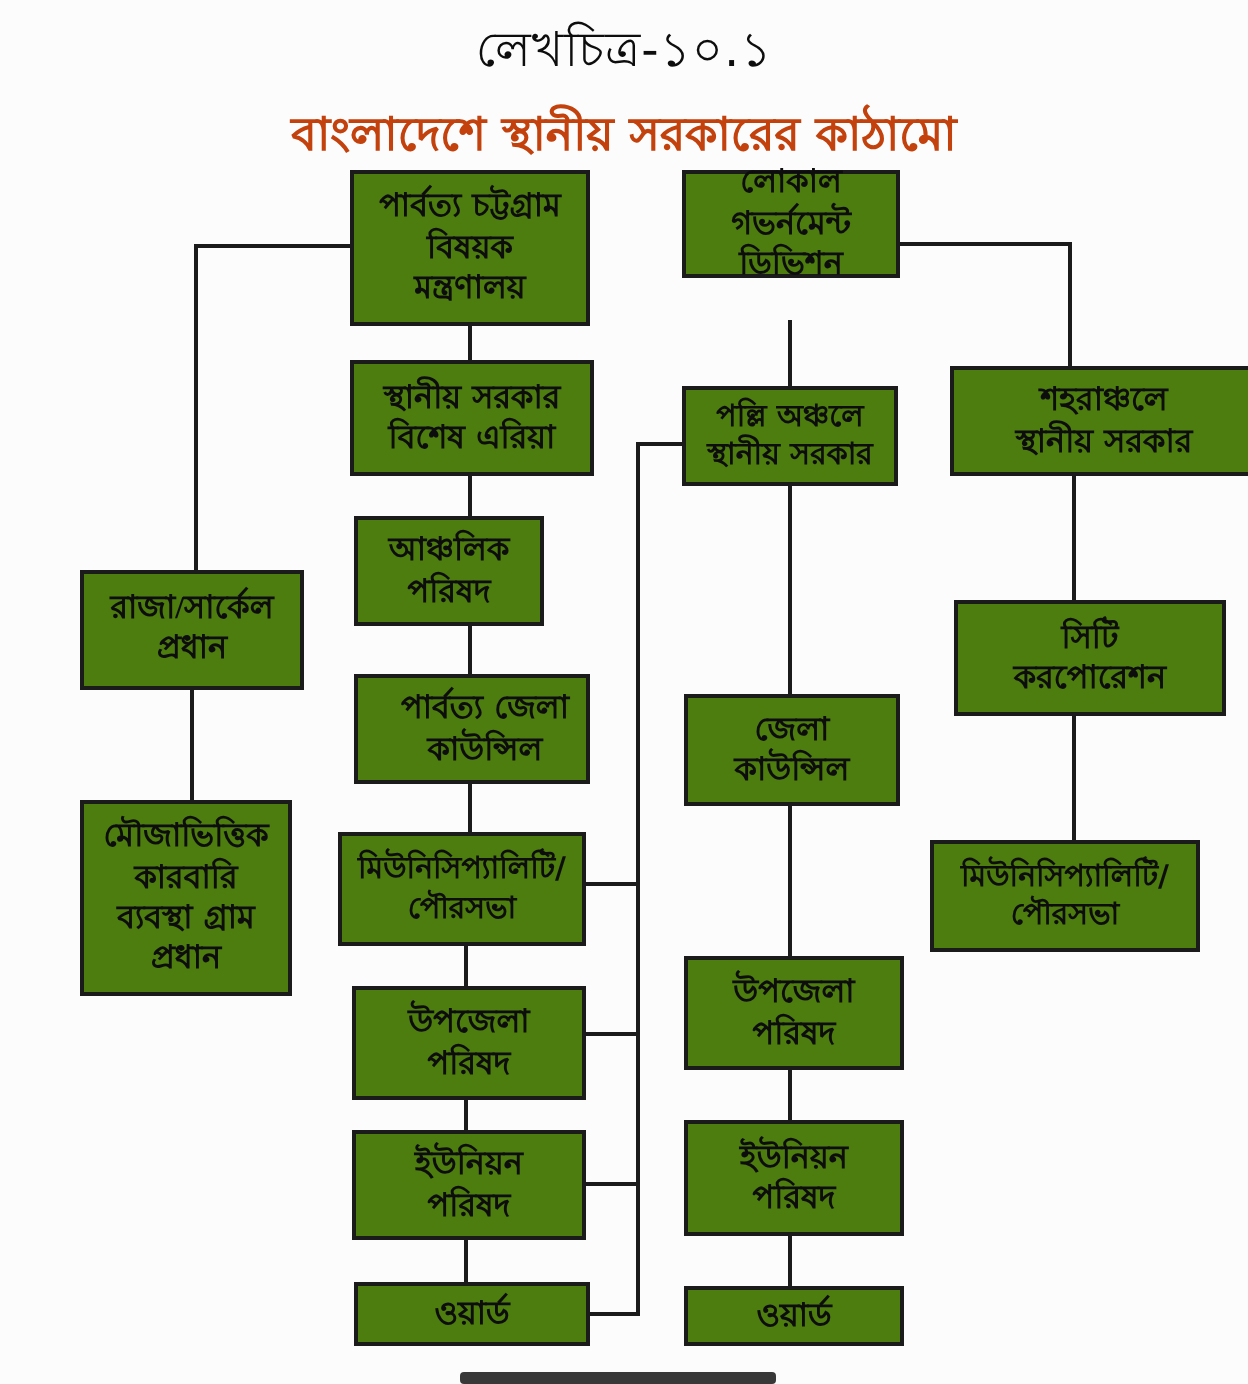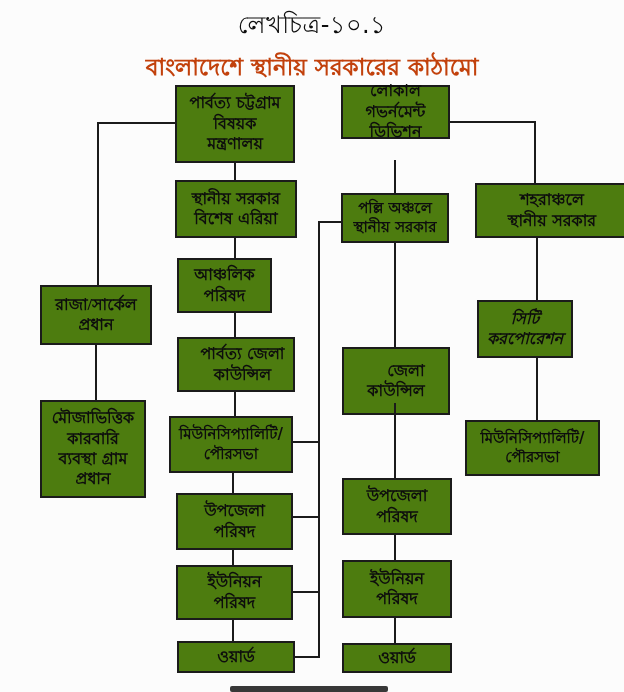--- a/index.html
+++ b/index.html
@@ -92,31 +92,31 @@
 পরিষদ</div>
   <div class="node" style="left:176px; top:565px; width:117px; height:55px;">ইউনিয়ন
 পরিষদ</div>
   <div class="node" style="left:177px; top:641px; width:118px; height:32px;">ওয়ার্ড</div>
 
   <div class="node" style="left:341px; top:85px; width:109px; height:54px;">লোকাল
 গভর্নমেন্ট
 ডিভিশন</div>
   <div class="node" style="left:341px; top:193px; width:108px; height:50px; font-size:15px;">পল্লি অঞ্চলে
 স্থানীয় সরকার</div>
-  <div class="node" style="left:342px; top:347px; width:108px; height:68px;text-align:right;">জেলা
+  <div class="node" style="left:342px; top:347px; width:108px; height:56px;">জেলা
 কাউন্সিল</div>
   <div class="node" style="left:342px; top:478px; width:110px; height:57px;">উপজেলা
 পরিষদ</div>
   <div class="node" style="left:342px; top:560px; width:110px; height:58px;">ইউনিয়ন
 পরিষদ</div>
   <div class="node" style="left:342px; top:643px; width:110px; height:30px;">ওয়ার্ড</div>
 
   <div class="node" style="left:475px; top:183px; width:154px; height:55px;">শহরাঞ্চলে
 স্থানীয় সরকার</div>
-  <div class="node" style="left:477px; top:300px; width:96px; height:58px;font-style:italic;">সিটি
+  <div class="node" style="left:477px; top:300px; width:136px; height:58px;">সিটি
 করপোরেশন</div>
   <div class="node" style="left:465px; top:420px; width:135px; height:56px; font-size:15px;">মিউনিসিপ্যালিটি/
 পৌরসভা</div>
 
   <div class="line" style="left:97px; top:122px; width:78px; height:2px;"></div>
   <div class="line" style="left:97px; top:122px; width:2px; height:163px;"></div>
   <div class="line" style="left:95px; top:345px; width:2px; height:55px;"></div>
   <div class="line" style="left:234px; top:163px; width:2px; height:17px;"></div>
   <div class="line" style="left:234px; top:238px; width:2px; height:20px;"></div>
   <div class="line" style="left:234px; top:313px; width:2px; height:24px;"></div>

